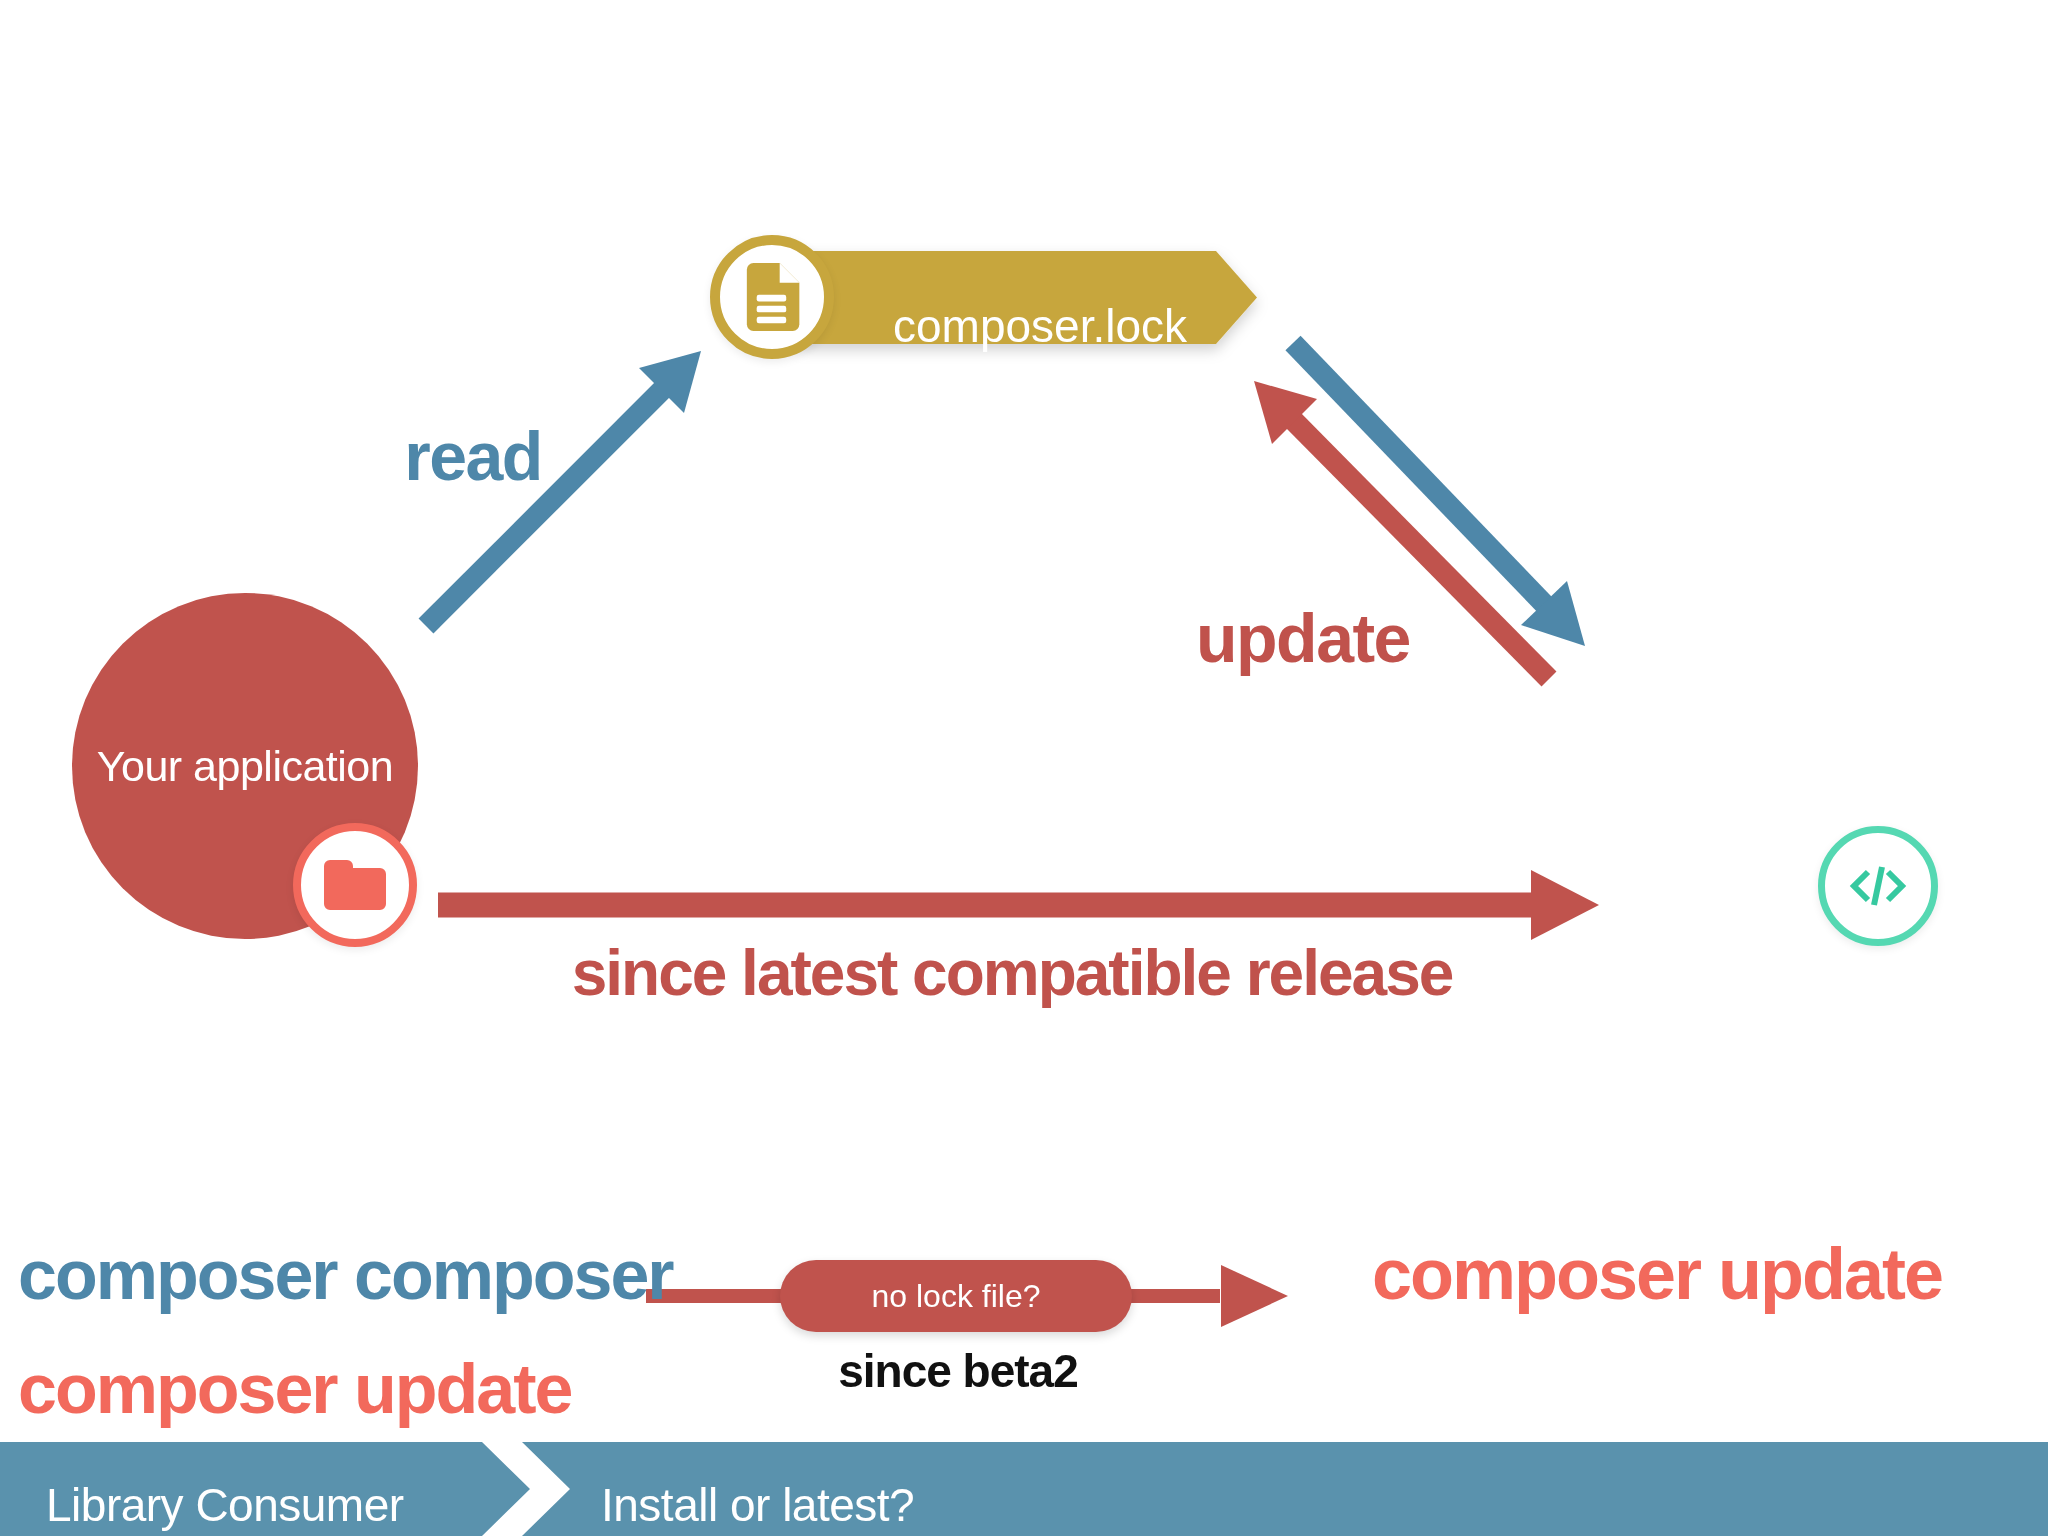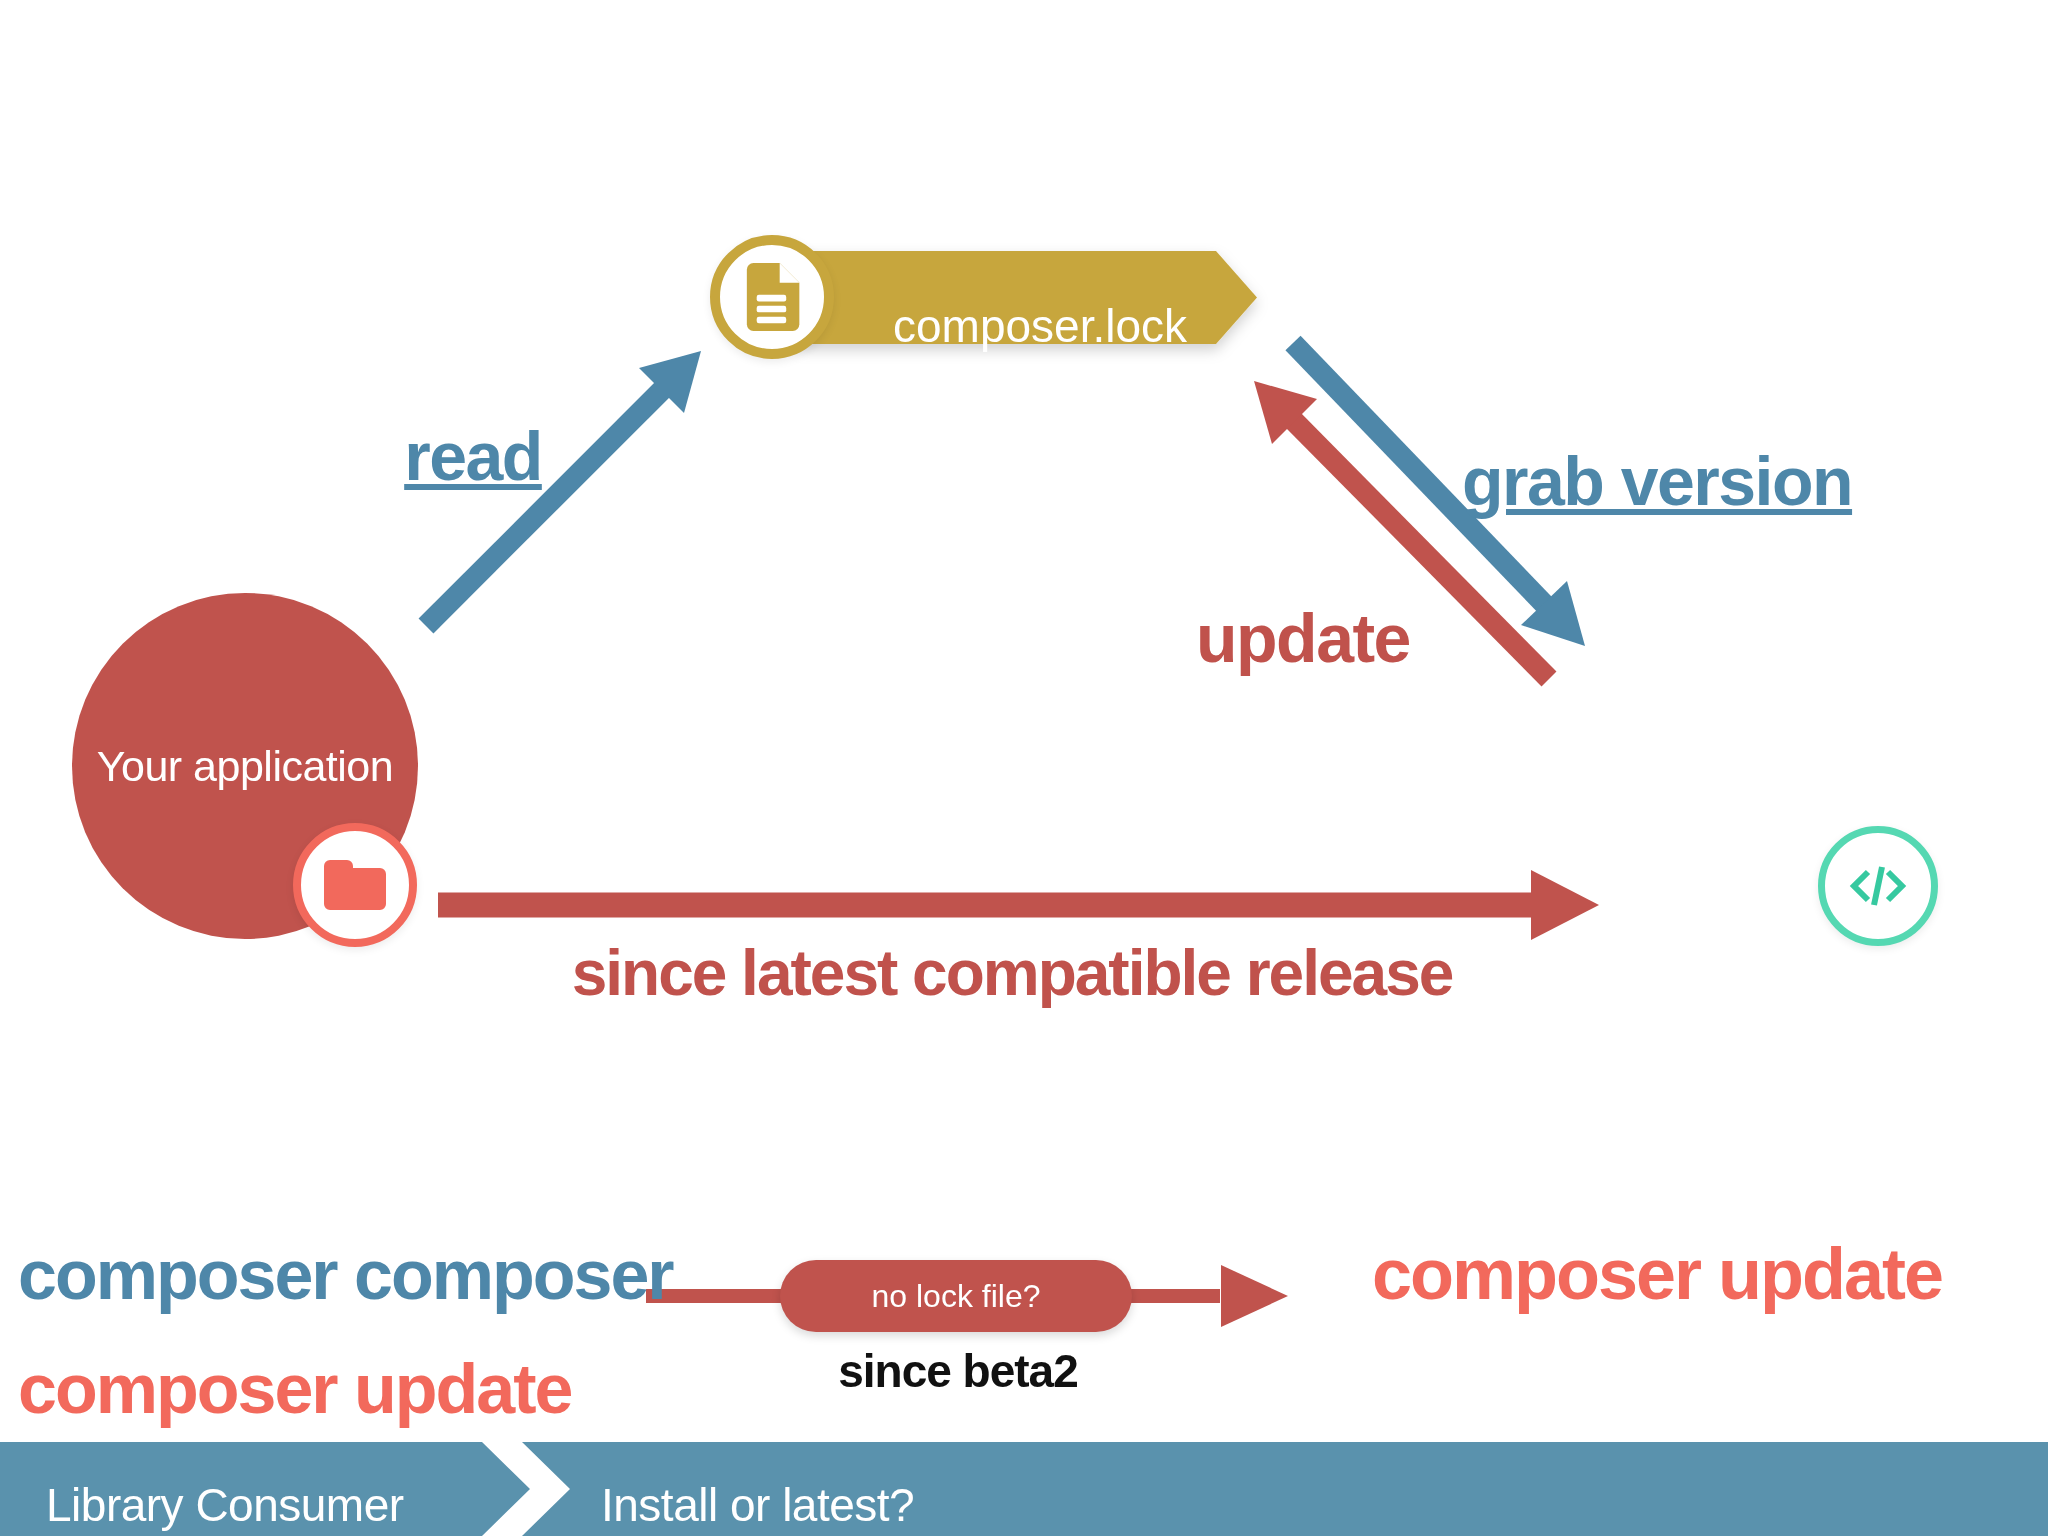--- a/index.html
+++ b/index.html
@@ -23,21 +23,21 @@
   .badge-folder{left:293px;top:823px;width:108px;height:108px;border:8px solid #F2695C;}
   .badge-code{left:1818px;top:826px;width:106px;height:106px;border:7px solid #55D8B2;}
   .banner-label{
     position:absolute;left:850px;top:251px;width:380px;height:94px;z-index:2;
     display:flex;align-items:center;justify-content:center;color:#ffffff;font-size:46px;margin-top:28px;
   }
   .lbl{
     position:absolute;transform:translate(-50%,-50%);white-space:nowrap;
     font-weight:700;z-index:2;letter-spacing:-1.5px;
   }
-  .lbl-blue{color:#4E87A9;text-decoration:underline;}
+  .lbl-blue{color:#4E87A9;}
   .lbl-red{color:#C0524C;}
   .lbl-read{left:473px;top:456px;font-size:68px;}
   .lbl-grab{left:1657px;top:481px;font-size:68px;}
   .lbl-update{left:1303px;top:638px;font-size:68px;}
   .lbl-check{left:1012px;top:973px;font-size:64px;letter-spacing:-2px;}
   .cmd{position:absolute;font-weight:700;font-size:70px;letter-spacing:-2px;white-space:nowrap;z-index:2;line-height:1;}
   .cmd-install{left:18px;top:1240px;color:#4E87A9;}
   .cmd-update-left{left:18px;top:1354px;color:#F2695C;}
   .cmd-update-right{left:1372px;top:1238px;color:#F2695C;font-size:72px;}
   .pill{
@@ -128,21 +128,20 @@
     <svg width="64" height="52" viewBox="0 0 64 52">
       <g stroke="#36C9A0" stroke-width="6" fill="none">
         <path d="M22,12 L8,26 L22,40"></path>
         <path d="M42,12 L56,26 L42,40"></path>
         <path d="M36,7 L28,45"></path>
       </g>
     </svg>
   </div>
 
   <div class="lbl lbl-blue lbl-read">read</div>
-  <div class="lbl lbl-blue lbl-grab">grab version</div>
   <div class="lbl lbl-red lbl-update">update</div>
   <div class="lbl lbl-red lbl-check">since latest compatible release</div>
 
   <div class="cmd cmd-install">composer composer</div>
   <div class="cmd cmd-update-left">composer update</div>
   <div class="pill">
     <span>no lock file?</span>
   </div>
   <div class="note">since beta2</div>
   <div class="cmd cmd-update-right">composer update</div>

